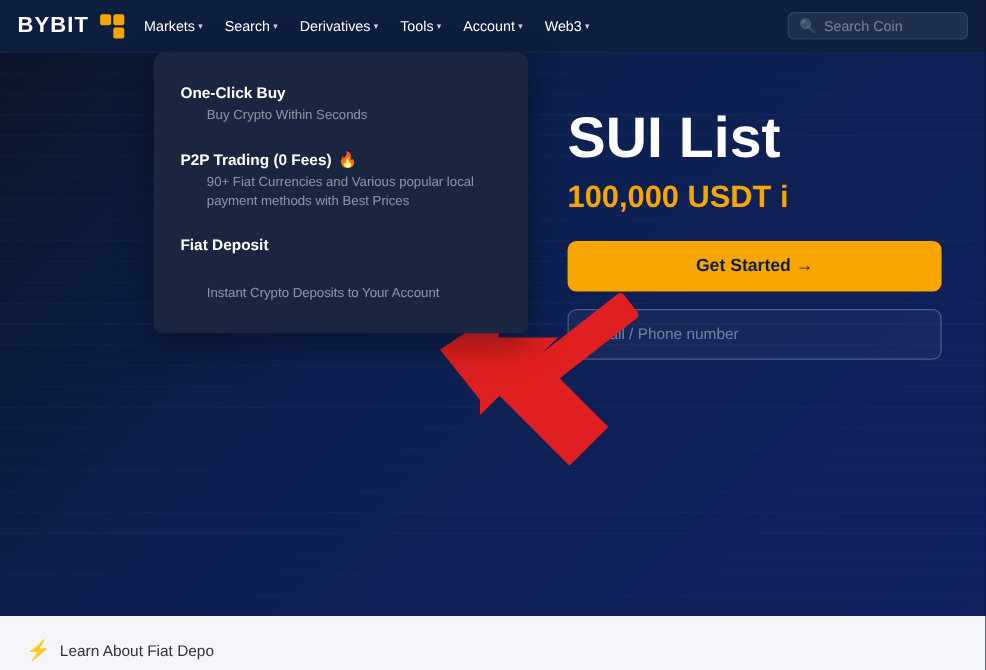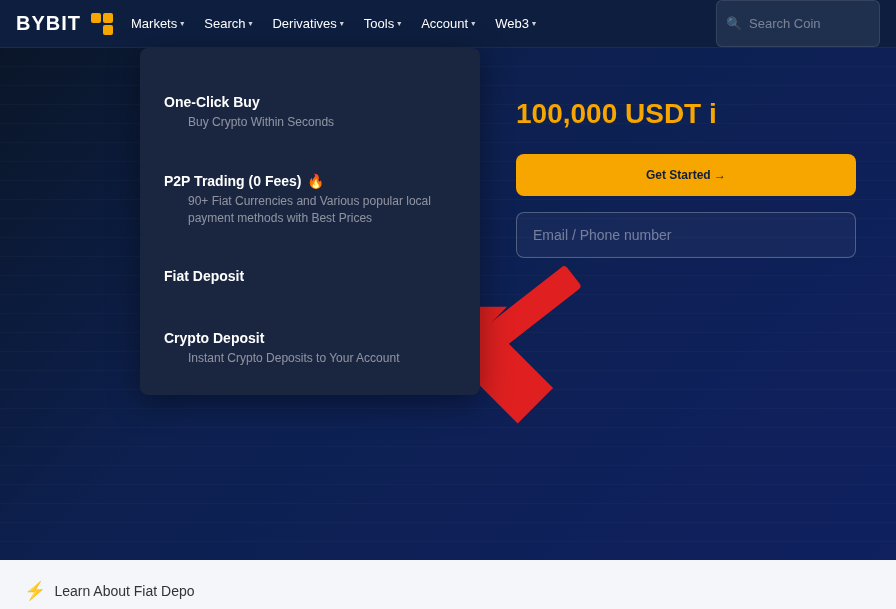--- a/index.html
+++ b/index.html
@@ -7,20 +7,21 @@
       width: 896px;
       height: 609px;
       overflow: hidden;
       font-family: -apple-system, BlinkMacSystemFont, 'Segoe UI', sans-serif;
       background: #0c1a3a;
     }
 
     
     .navbar {
       display: flex;
+      align-items: center;
       background: #0d1e3f;
       height: 48px;
       padding: 0 16px;
       position: relative;
       z-index: 100;
       border-bottom: 1px solid rgba(255,255,255,0.06);
     }
     .logo {
       display: flex;
       align-items: center;
@@ -115,21 +116,20 @@
       cursor: pointer;
     }
     .dropdown-item-title {
       color: #fff;
       font-size: 14px;
       font-weight: 600;
       display: flex;
       align-items: center;
       gap: 6px;
       margin-bottom: 4px;
-      margin-top: 18px;
     }
     .dropdown-item-desc {
       color: rgba(255,255,255,0.5);
       font-size: 12px;
       line-height: 1.4;
       margin-left: 24px;
     }
     .fire-icon { font-size: 14px; }
 
     
@@ -173,21 +173,21 @@
       font-size: 28px;
       font-weight: 700;
       margin-bottom: 24px;
     }
     .get-started-btn {
       background: #f7a600;
       color: #0d1e3f;
       border: none;
       border-radius: 8px;
       padding: 14px 28px;
-      font-size: 12px;
+      font-size: 16px;
       font-weight: 700;
       cursor: pointer;
       display: flex;
       align-items: center;
       gap: 8px;
       width: 100%;
       justify-content: center;
       margin-bottom: 16px;
     }
     .email-input-wrap {
@@ -296,23 +296,20 @@
       <span class="fire-icon">🔥</span>
     </div>
     <div class="dropdown-item-desc">90+ Fiat Currencies and Various popular local payment methods with Best Prices</div>
   </div>
   <div class="dropdown-item">
     <div class="dropdown-item-title">
       <span>Fiat Deposit</span>
     </div>
   </div>
   <div class="dropdown-item">
-    <div class="dropdown-item-title">
-      <span>Crypto Deposit</span>
-    </div>
     <div class="dropdown-item-desc">Instant Crypto Deposits to Your Account</div>
   </div>
 </div>
 
 <div class="hero">
   <div class="hero-bg-lines"></div>
 
   <div class="arrow-container">
     <svg width="240" height="200" viewBox="0 0 240 200">
 
@@ -321,20 +318,21 @@
       <g transform="translate(20, 10)">
 
         <rect x="70" y="80" width="120" height="28" fill="#e02020" rx="4" transform="rotate(-38, 100, 90)"></rect>
 
         <polygon points="0,80 60,40 50,80 80,70 40,130" fill="#e02020"></polygon>
       </g>
     </svg>
   </div>
 
   <div class="hero-content">
+    <div class="hero-title">SUI List</div>
     <div class="hero-subtitle">100,000 USDT i</div>
     <button class="get-started-btn">Get Started →</button>
     <div class="email-input-wrap">
       <input type="text" placeholder="Email / Phone number" style="">
     </div>
   </div>
 </div>
 
 <div class="bottom-section">
   <div class="bottom-link">

